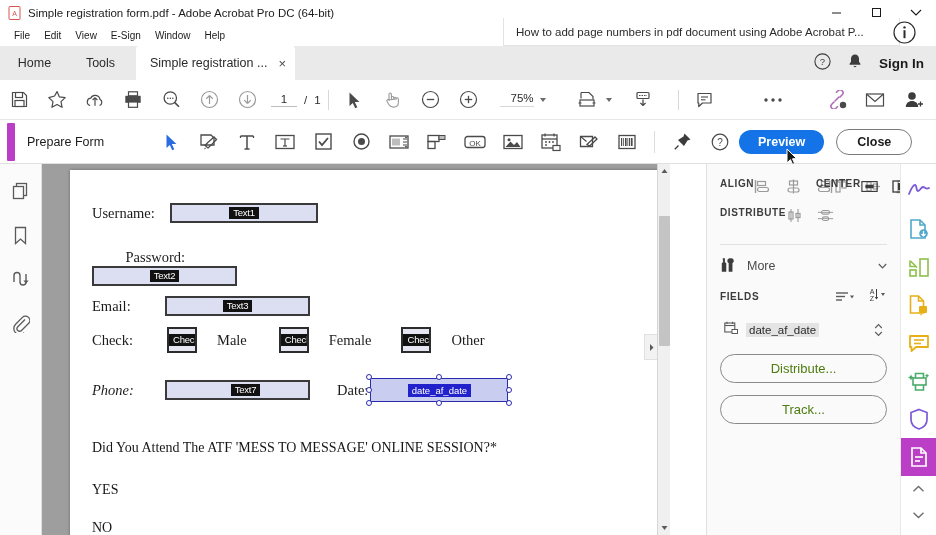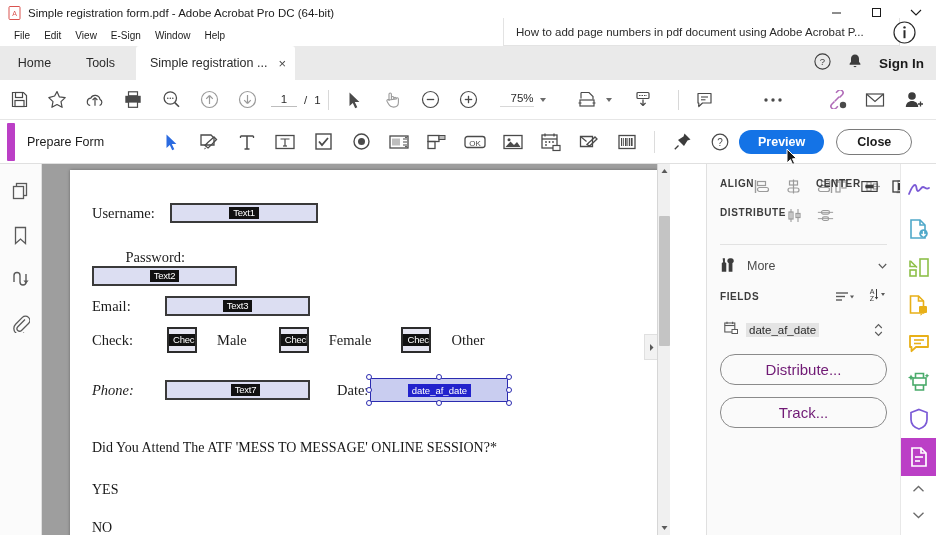--- a/index.html
+++ b/index.html
@@ -222,21 +222,21 @@
   }
   .field-item .fname {
     font-size:11.5px; color:#2b2b2b; background:#e4e4e4; padding:1px 3px;
   }
   .field-spin {
     margin-left:auto; display:flex; flex-direction:column; align-items:center;
     color:#5a5a5a; line-height:6px;
   }
   .rp-btn {
     display:block; width:100%; border:1px solid #8a8a8a; background:#fafafa;
-    border-radius:15px; font-size:15px; color:#701a75; padding:6px 0;
+    border-radius:15px; font-size:13px; color:#4d7c0f; padding:6px 0;
     text-align:center; margin-top:12px;
   }
 
   
   .toolrail {
     position:absolute; left:900px; top:164px; width:36px; height:371px;
     background:#ffffff; border-left:1px solid #e8e8e8;
     display:flex; flex-direction:column; align-items:center; padding-top:8px;
   }
   .tr-btn {

